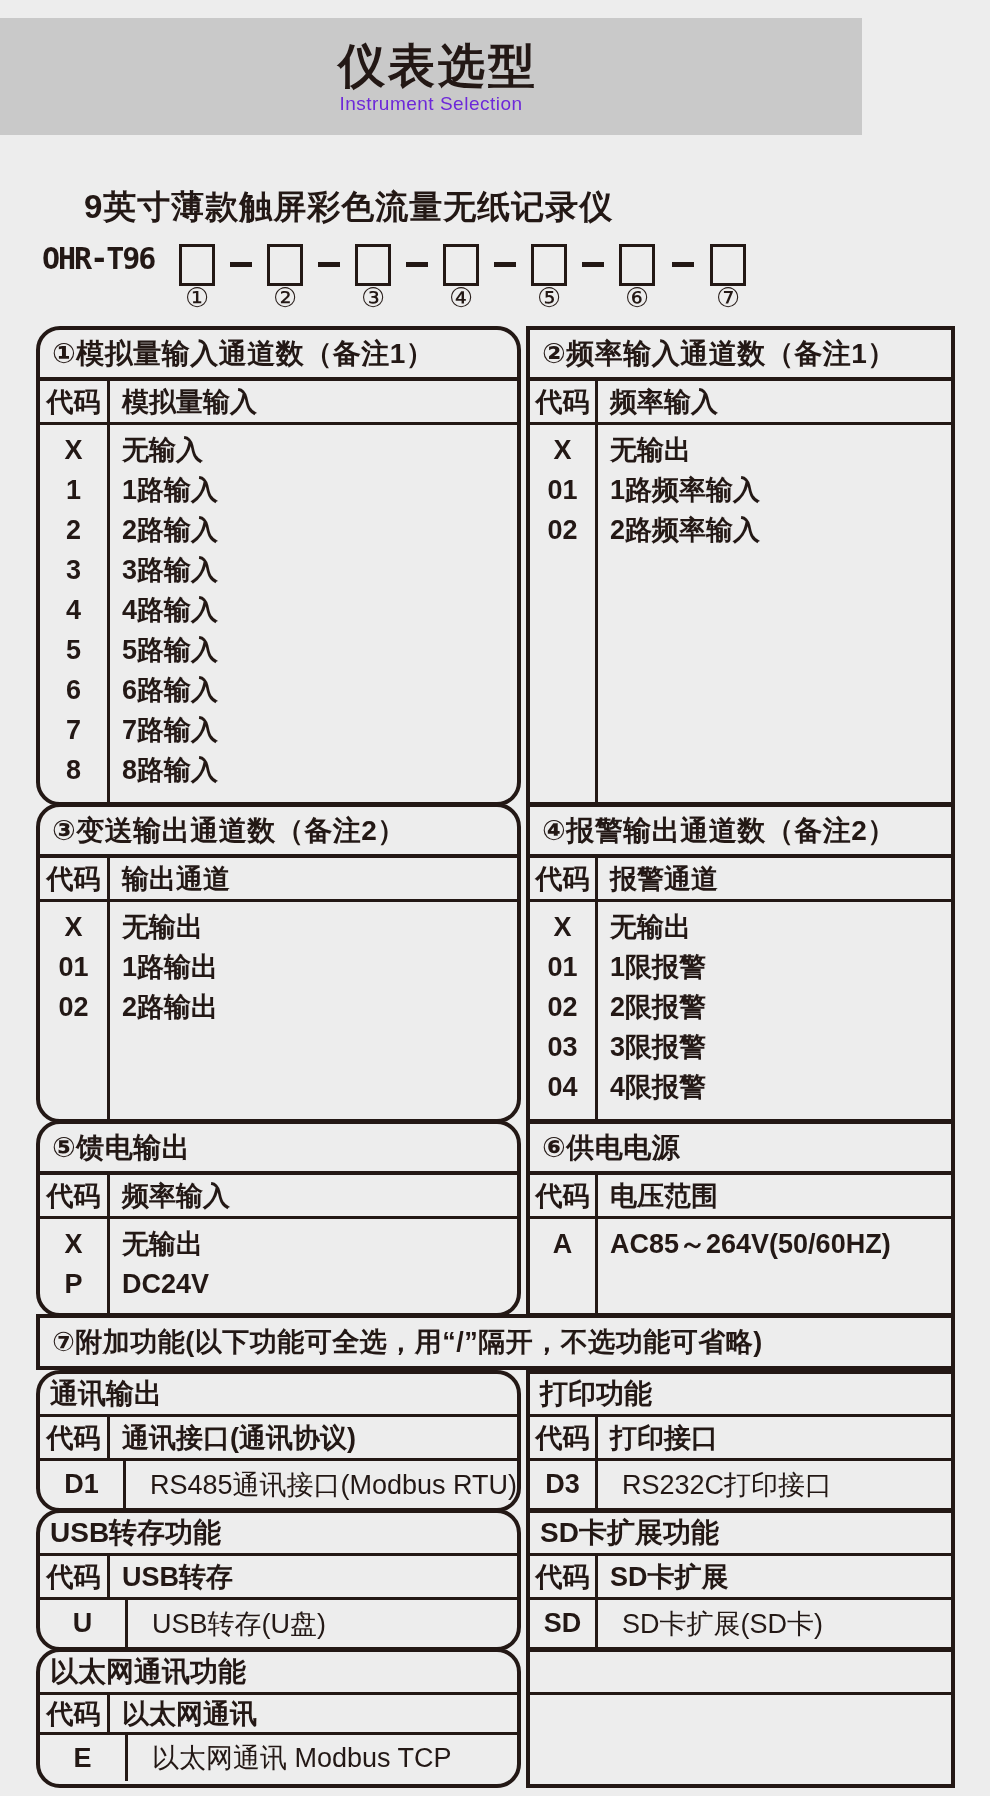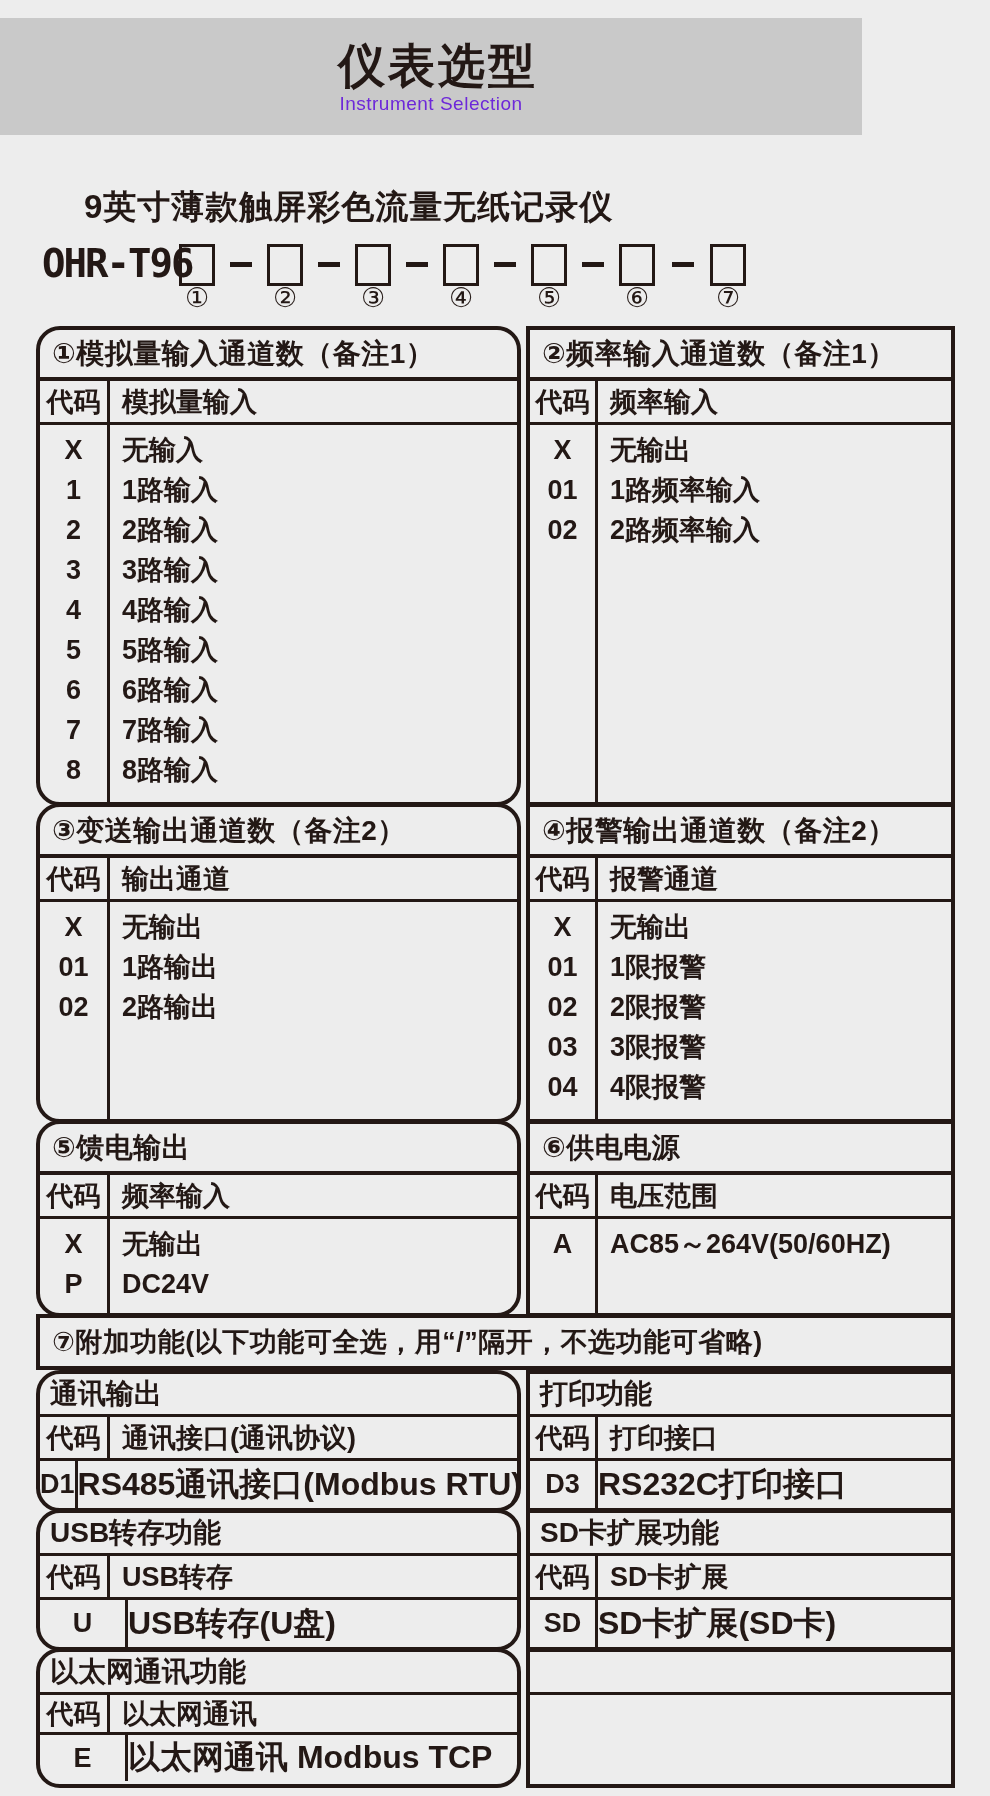--- a/index.html
+++ b/index.html
@@ -33,21 +33,21 @@
     color:#6d28d9;
   }
   
   .product-name{
     position:absolute;left:42px;top:185px;
     font-size:33px;font-weight:700;letter-spacing:1px;margin-left:42px;
   }
   .model-prefix{
     position:absolute;left:42px;top:241px;
     font-family:"DejaVu Sans Mono","Liberation Mono",monospace;
-    font-size:39px;font-weight:700;letter-spacing:-2px;
+    font-size:30px;font-weight:700;letter-spacing:-2px;
   }
   .model-box{
     position:absolute;top:244px;width:36px;height:42px;
     border:3px solid var(--ink);
   }
   .model-dash{
     position:absolute;top:262px;width:22px;height:5px;
     background:var(--ink);
   }
   .model-circle{
@@ -99,22 +99,22 @@
     font-size:28px;font-weight:700;
   }
   .drow{display:flex;height:47px;}
   .drow .code-w{
     width:88px;border-right:3px solid var(--ink);
     display:flex;align-items:center;justify-content:center;
     font-size:27px;font-weight:600;
   }
   .w-right .drow .code-w{width:68px;}
   .drow .val{
-    flex:1;display:flex;align-items:center;padding-left:0;
-    font-size:32px;font-weight:700;white-space:nowrap;
+    flex:1;display:flex;align-items:center;padding-left:24px;
+    font-size:27px;font-weight:400;white-space:nowrap;
   }
   .band-g .hdr-row{height:40px;}
   .band-g .drow{height:46px;}
   .empty-top{height:43px;border-bottom:3px solid var(--ink);}
   .empty-rest{height:89px;}
 </style>
 </head>
 <body>
 
 <div class="page">

